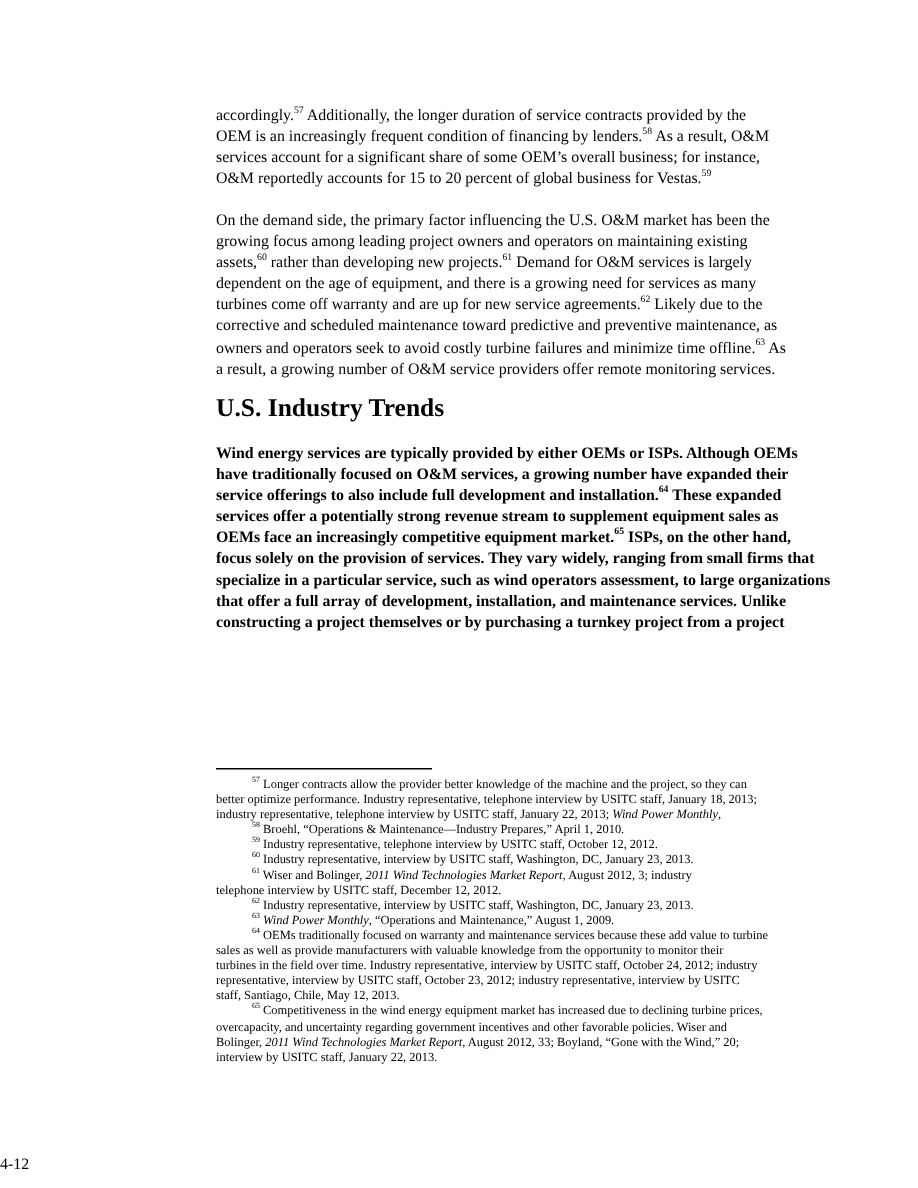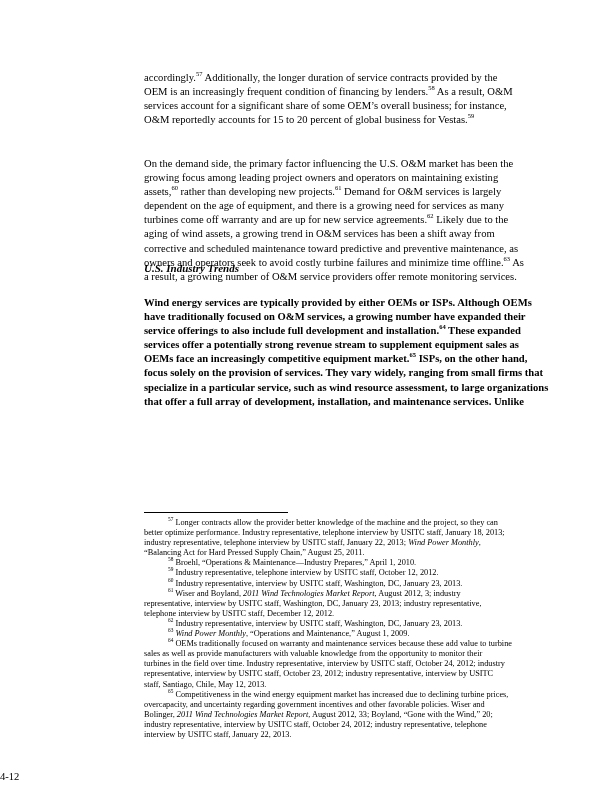--- a/index.html
+++ b/index.html
@@ -3,90 +3,87 @@
 <meta charset="utf-8">
 <style>
   html, body { margin:0; padding:0; background:#ffffff; }
   body { width:612px; height:792px; position:relative; overflow:hidden;
          font-family:"Liberation Serif", "DejaVu Serif", serif; color:#000; }
   .para { position:absolute; left:144px; width:324px; font-size:10.6px; line-height:14.1px;
           text-align:justify; text-align-last:left; margin:0; }
   .para .ln { display:block; text-align:justify; text-align-last:justify; white-space:nowrap; }
   .para .ln.last { text-align-last:left; }
   sup { font-size:6.5px; line-height:0; vertical-align:5px; }
-  .heading { position:absolute; left:144px; top:262px; font-size:11px; font-weight:bold;
-             font-style:italic; margin:0; }
+  .heading { position:absolute; left:144px; top:262px; font-size:17px; font-weight:bold;
+             margin:0; }
   .rule { position:absolute; left:144px; top:512px; width:144px; height:0; border-top:0.8px solid #000; }
   .fn { position:absolute; left:144px; width:324px; font-size:8.3px; line-height:10.1px; margin:0; }
   .fn .ln { display:block; white-space:nowrap; }
   .fn .ind { padding-left:24px; }
   .fn sup { font-size:5.3px; vertical-align:4px; }
   .pageno { position:absolute; left:0; width:612px; top:771px; text-align:left; font-size:10.6px; }
   i { }
 </style>
 </head>
 <body>
 
 <div class="para" style="top:71px;">
     <span class="ln">accordingly.<sup>57</sup> Additionally, the longer duration of service contracts provided by the</span>
     <span class="ln">OEM is an increasingly frequent condition of financing by lenders.<sup>58</sup> As a result, O&amp;M</span>
     <span class="ln">services account for a significant share of some OEM’s overall business; for instance,</span>
     <span class="ln last">O&amp;M reportedly accounts for 15 to 20 percent of global business for Vestas.<sup>59</sup></span>
   </div>
 
-<div class="para" style="top:141px;margin-top:16px;">
+<div class="para" style="top:141px;">
     <span class="ln">On the demand side, the primary factor influencing the U.S. O&amp;M market has been the</span>
     <span class="ln">growing focus among leading project owners and operators on maintaining existing</span>
     <span class="ln">assets,<sup>60</sup> rather than developing new projects.<sup>61</sup> Demand for O&amp;M services is largely</span>
     <span class="ln">dependent on the age of equipment, and there is a growing need for services as many</span>
     <span class="ln">turbines come off warranty and are up for new service agreements.<sup>62</sup> Likely due to the</span>
-    <span class="ln">aging of wind assets, a growing trend in O&amp;M services has been a shift away from</span>
     <span class="ln">corrective and scheduled maintenance toward predictive and preventive maintenance, as</span>
     <span class="ln">owners and operators seek to avoid costly turbine failures and minimize time offline.<sup>63</sup> As</span>
     <span class="ln last">a result, a growing number of O&amp;M service providers offer remote monitoring services.</span>
   </div>
 
 <h2 class="heading">U.S. Industry Trends</h2>
 
 <div class="para" style="top:296px;font-weight:bold;">
     <span class="ln">Wind energy services are typically provided by either OEMs or ISPs. Although OEMs</span>
     <span class="ln">have traditionally focused on O&amp;M services, a growing number have expanded their</span>
     <span class="ln">service offerings to also include full development and installation.<sup>64</sup> These expanded</span>
     <span class="ln">services offer a potentially strong revenue stream to supplement equipment sales as</span>
     <span class="ln">OEMs face an increasingly competitive equipment market.<sup>65</sup> ISPs, on the other hand,</span>
     <span class="ln">focus solely on the provision of services. They vary widely, ranging from small firms that</span>
-    <span class="ln">specialize in a particular service, such as wind resource assessment, to large organizations</span>
+    <span class="ln">specialize in a particular service, such as wind operators assessment, to large organizations</span>
     <span class="ln">that offer a full array of development, installation, and maintenance services. Unlike</span>
+    <span class="ln last">constructing a project themselves or by purchasing a turnkey project from a project</span>
   </div>
 
 <div class="rule"></div>
 
 <div class="fn" style="top:518px;">
   <span class="ln ind"><sup>57</sup> <span>Longer contracts allow the provider better knowledge of the machine and the project, so they can</span></span>
   <span class="ln"><span>better optimize performance. Industry representative, telephone interview by USITC staff, January 18, 2013;</span></span>
   <span class="ln"><span>industry representative, telephone interview by USITC staff, January 22, 2013; </span><i>Wind Power Monthly</i><span>,</span></span>
-  <span class="ln"><span>“Balancing Act for Hard Pressed Supply Chain,” August 25, 2011.</span></span>
 
   <span class="ln ind"><sup>58</sup> <span>Broehl, “Operations &amp; Maintenance—Industry Prepares,” April 1, 2010.</span></span>
   <span class="ln ind"><sup>59</sup> <span>Industry representative, telephone interview by USITC staff, October 12, 2012.</span></span>
   <span class="ln ind"><sup>60</sup> <span>Industry representative, interview by USITC staff, Washington, DC, January 23, 2013.</span></span>
 
-  <span class="ln ind"><sup>61</sup> <span>Wiser and Boyland, </span><i>2011 Wind Technologies Market Report</i><span>, August 2012, 3; industry</span></span>
-  <span class="ln"><span>representative, interview by USITC staff, Washington, DC, January 23, 2013; industry representative,</span></span>
+  <span class="ln ind"><sup>61</sup> <span>Wiser and Bolinger, </span><i>2011 Wind Technologies Market Report</i><span>, August 2012, 3; industry</span></span>
   <span class="ln"><span>telephone interview by USITC staff, December 12, 2012.</span></span>
 
   <span class="ln ind"><sup>62</sup> <span>Industry representative, interview by USITC staff, Washington, DC, January 23, 2013.</span></span>
   <span class="ln ind"><sup>63</sup> <i>Wind Power Monthly</i><span>, “Operations and Maintenance,” August 1, 2009.</span></span>
 
   <span class="ln ind"><sup>64</sup> <span>OEMs traditionally focused on warranty and maintenance services because these add value to turbine</span></span>
   <span class="ln"><span>sales as well as provide manufacturers with valuable knowledge from the opportunity to monitor their</span></span>
   <span class="ln"><span>turbines in the field over time. Industry representative, interview by USITC staff, October 24, 2012; industry</span></span>
   <span class="ln"><span>representative, interview by USITC staff, October 23, 2012; industry representative, interview by USITC</span></span>
   <span class="ln"><span>staff, Santiago, Chile, May 12, 2013.</span></span>
 
   <span class="ln ind"><sup>65</sup> <span>Competitiveness in the wind energy equipment market has increased due to declining turbine prices,</span></span>
   <span class="ln"><span>overcapacity, and uncertainty regarding government incentives and other favorable policies. Wiser and</span></span>
   <span class="ln"><span>Bolinger, </span><i>2011 Wind Technologies Market Report</i><span>, August 2012, 33; Boyland, “Gone with the Wind,” 20;</span></span>
-  <span class="ln"><span>industry representative, interview by USITC staff, October 24, 2012; industry representative, telephone</span></span>
   <span class="ln"><span>interview by USITC staff, January 22, 2013.</span></span>
 </div>
 
 <div class="pageno">4-12</div>
 
 </body></html>

